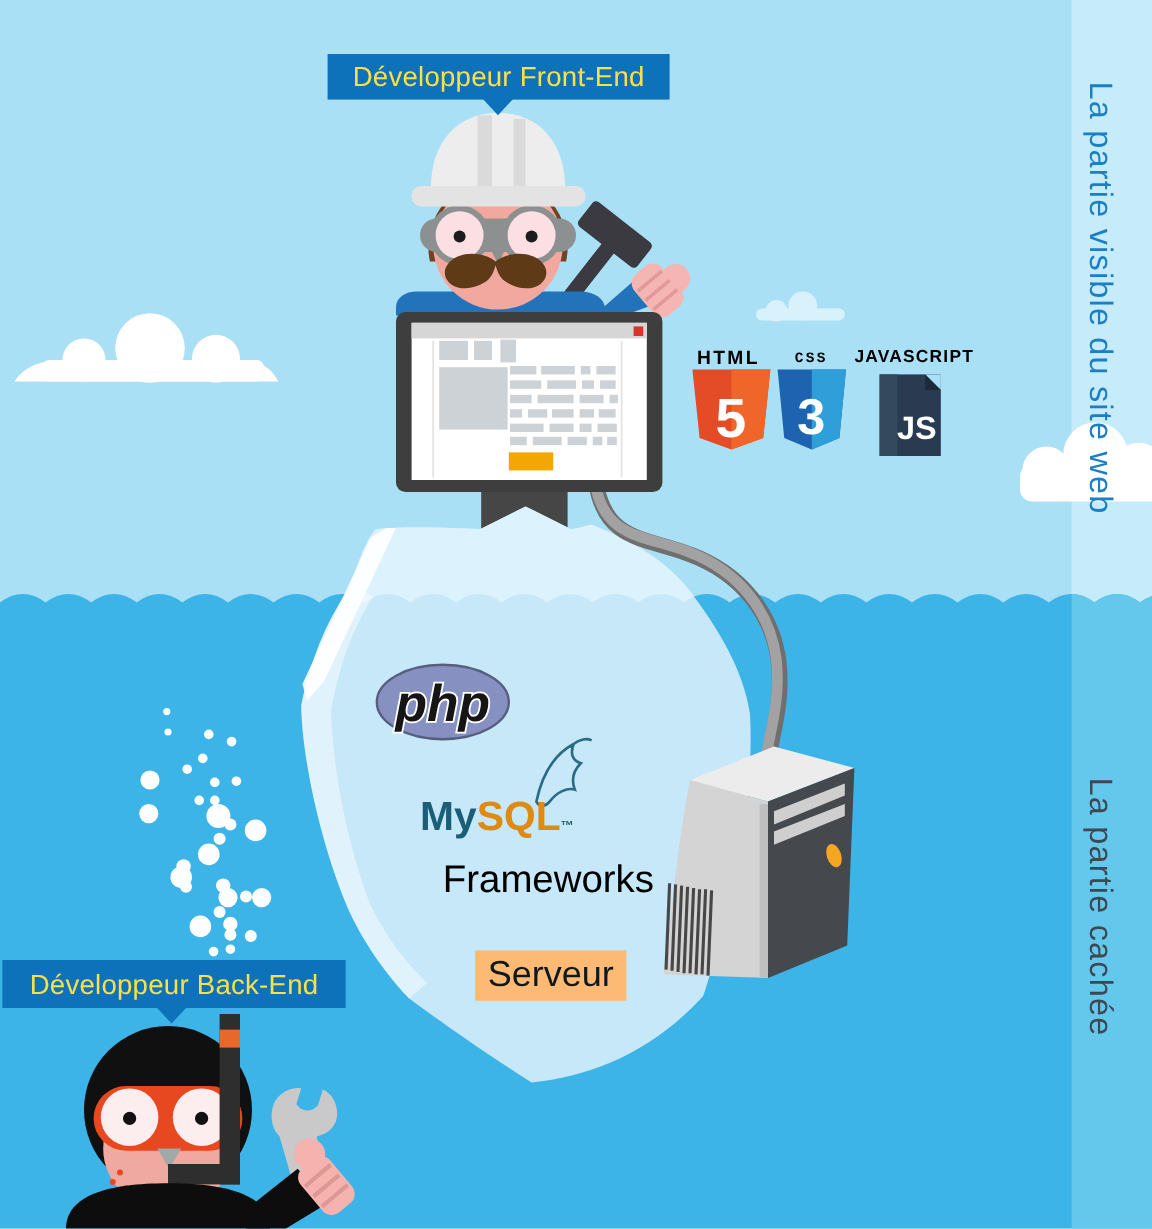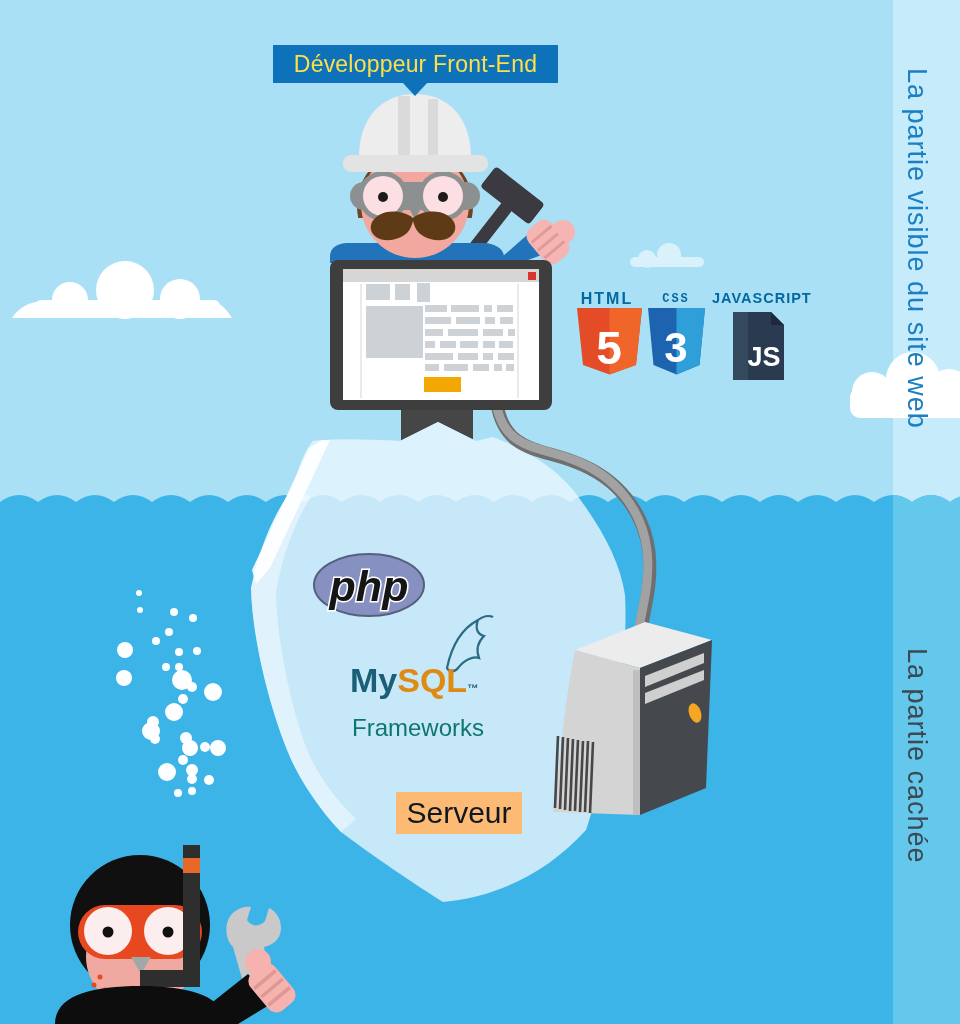--- a/index.html
+++ b/index.html
@@ -10,26 +10,26 @@
           font-size:23px;letter-spacing:.2px;}
   .banner .ptr{position:absolute;bottom:-13px;width:0;height:0;border-left:13px solid transparent;
           border-right:13px solid transparent;border-top:14px solid #0d72b9;}
   #banner-front{left:273px;top:45px;width:285px;height:38px;}
   #banner-front .ptr{left:129px;}
   #banner-back{left:2px;top:800px;width:286px;height:40px;}
   #banner-back .ptr{left:128px;}
   .vlabel{position:absolute;writing-mode:vertical-rl;font-size:27px;letter-spacing:1px;}
   #label-visible{left:901px;top:68px;height:400px;color:#1b7fc4;}
   #label-hidden{left:901px;top:648px;height:280px;color:#3d4852;}
-  #label-frameworks{position:absolute;left:352px;top:714px;width:210px;text-align:left;
-          font-size:24px;color:#0f766e;}
+  #label-frameworks{position:absolute;left:352px;top:714px;width:210px;text-align:center;
+          font-size:32px;color:#000000;}
   #label-serveur{position:absolute;left:396px;top:792px;width:126px;height:42px;background:#fdba74;
           display:flex;align-items:center;justify-content:center;font-size:30px;color:#10181f;}
   #footer-url{position:absolute;left:660px;top:986px;width:230px;text-align:center;color:#fff;font-size:20px;}
-  .logo-caption{position:absolute;font-weight:bold;color:#0369a1;}
+  .logo-caption{position:absolute;font-weight:bold;color:#000000;}
   #cap-html{left:569px;top:290px;width:76px;text-align:center;font-size:16px;letter-spacing:2px;}
   #cap-css{left:648px;top:292px;width:56px;text-align:center;font-size:12px;letter-spacing:2px;font-family:Liberation Mono, monospace;}
   #cap-js{left:712px;top:290px;width:96px;text-align:center;font-size:14.5px;letter-spacing:1px;}
 </style>
 </head>
 <body>
 
 <div id="stage">
 
 <svg id="scene" width="960" height="1024" viewBox="0 0 960 1024">
@@ -298,20 +298,24 @@
     </g>
     <path d="M55,1024 C55,996 90,986 140,986 C190,986 225,996 225,1024 Z" fill="#0d0d0d"></path>
   </g>
 </svg>
 
 <div class="banner" id="banner-front">
   <span>Développeur Front-End</span>
   <div class="ptr"></div>
 </div>
 
+<div class="banner" id="banner-back">
+  <span>Développeur Back-End</span>
+  <div class="ptr"></div>
+</div>
 
 <div class="vlabel" id="label-visible">La partie visible du site web</div>
 <div class="vlabel" id="label-hidden">La partie cachée</div>
 
 <div id="label-frameworks">Frameworks</div>
 <div id="label-serveur">
   <span>Serveur</span>
 </div>
 
 <div class="logo-caption" id="cap-html">HTML</div>

